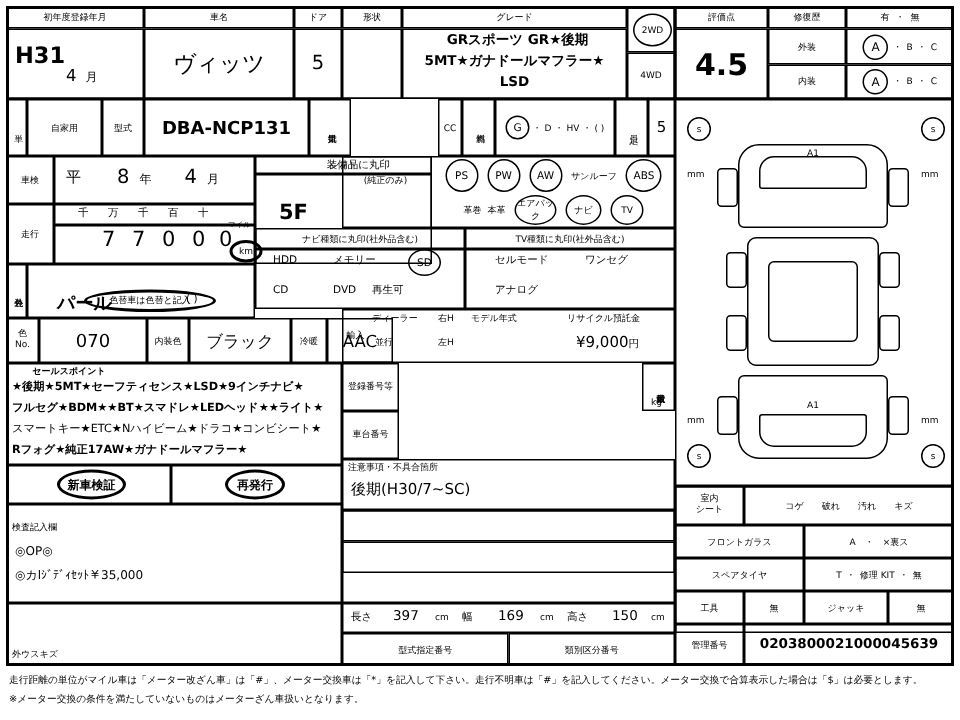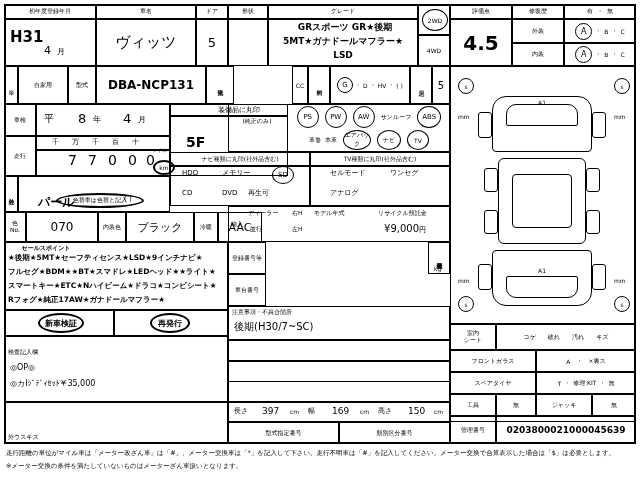--- a/index.html
+++ b/index.html
@@ -296,21 +296,21 @@
   <div class="lbl" style="left:434px;top:266px;font-size:6px;">kg</div>
 
   <div class="bx c" style="left:228px;top:274px;width:38px;height:32px;">
       <span class="xs" style="line-height:1.1;">車台番号</span>
     </div>
 
   <div class="bx" style="left:4px;top:242px;width:224px;height:68px;"></div>
   <div class="lbl c" style="left:6px;top:243px;width:80px;height:10px;font-size:6px;font-weight:bold;">セールスポイント</div>
   <div class="lbl" style="left:8px;top:254px;font-size:7.5px;font-weight:bold;">★後期★5MT★セーフティセンス★LSD★9インチナビ★</div>
   <div class="lbl" style="left:8px;top:268px;font-size:7.5px;font-weight:bold;">フルセグ★BDM★★BT★スマドレ★LEDヘッド★★ライト★</div>
-  <div class="lbl" style="left:8px;top:282px;font-size:7.5px;font-weight:bold;">スマートキー★ETC★Nハイビーム★ドラコ★コンビシート★</div>
+  <div class="lbl" style="left:8px;top:282px;font-size:7.5px;font-weight:normal;">スマートキー★ETC★Nハイビーム★ドラコ★コンビシート★</div>
   <div class="lbl" style="left:8px;top:296px;font-size:7.5px;font-weight:bold;">Rフォグ★純正17AW★ガナドールマフラー★</div>
 
   <div class="bx" style="left:4px;top:310px;width:110px;height:26px;"></div>
   <div class="ocirc c" style="left:38px;top:313px;width:46px;height:20px;">
     <span style="font-size:8px;font-weight:bold;">新車検証</span>
   </div>
   <div class="bx" style="left:114px;top:310px;width:114px;height:26px;"></div>
   <div class="ocirc c" style="left:150px;top:313px;width:40px;height:20px;">
     <span style="font-size:8px;font-weight:bold;">再発行</span>
   </div>

